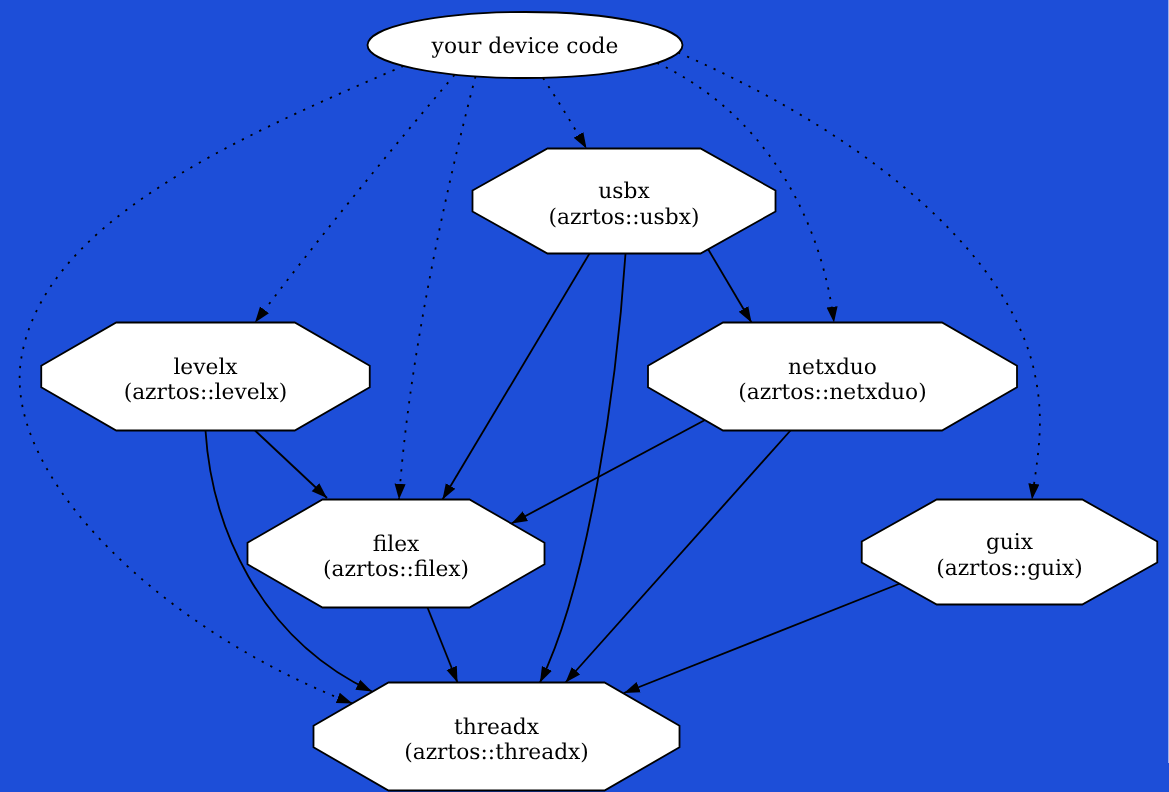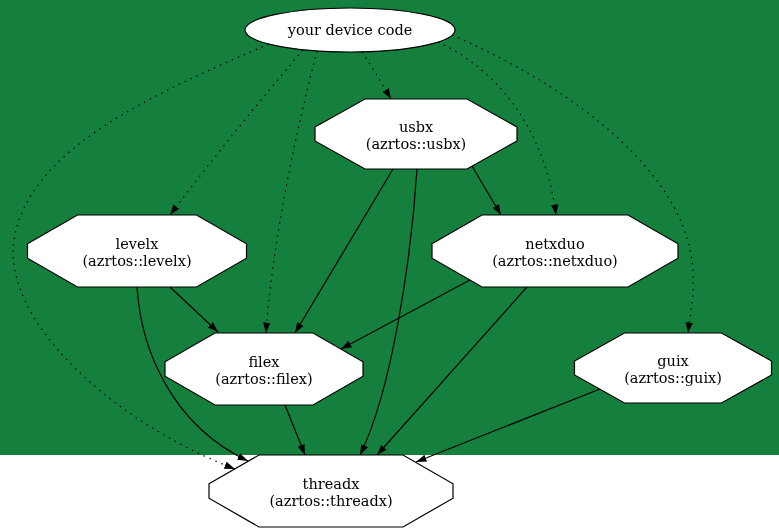--- a/index.html
+++ b/index.html
@@ -7,22 +7,22 @@
     padding: 0;
     background: #ffffff;
     width: 779px;
     height: 528px;
     overflow: hidden;
     font-family: "DejaVu Serif", "Liberation Serif", serif;
   }
   .canvas-wrap {
     position: relative;
     width: 779px;
-    height: 455px;
-    background: #15803d;
+    height: 528px;
+    background: #1d4ed8;
   }
   svg { display: block; }
   .edge {
     fill: none;
     stroke-width: 1.2px;
   }
   .edge.dotted {
     stroke-dasharray: 1.5 5;
   }
   .node-shape {

